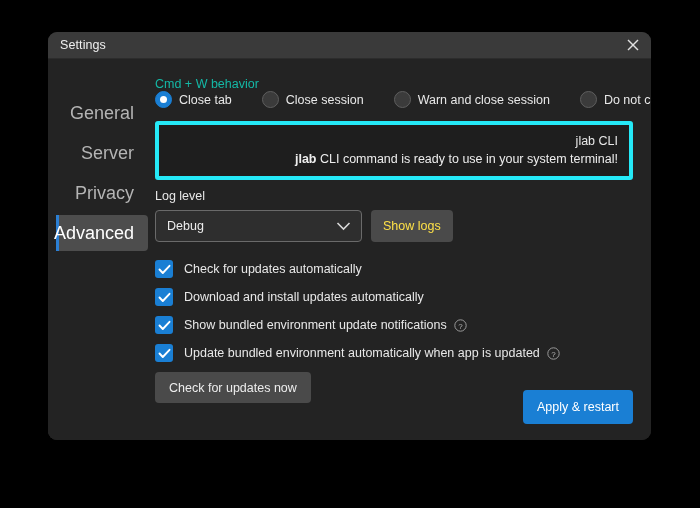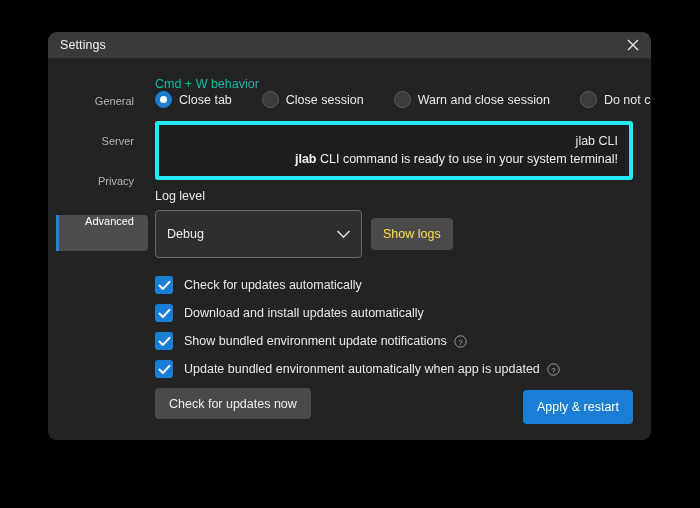--- a/index.html
+++ b/index.html
@@ -69,25 +69,25 @@
     flex: 0 0 100px;
     padding-top: 36px;
     display: flex;
     flex-direction: column;
     align-items: stretch;
     background: #232323;
   }
   .side-item {
     height: 36px;
     display: flex;
-    align-items: flex-start;
+    align-items: center;
     justify-content: flex-end;
     padding-right: 14px;
     color: #b4b4b4;
-    font-size: 11px;
+    font-size: 18px;
     cursor: pointer;
     border-left: 3px solid transparent;
     margin-bottom: 4px;
   }
   .side-item.active {
     background: #4d4d4d;
     color: #ffffff;
     border-left: 3px solid #2b7fd4;
     border-top-right-radius: 4px;
     border-bottom-right-radius: 4px;
@@ -169,21 +169,21 @@
     color: #ededed;
     font-size: 12.5px;
   }
   .cli-line2 b { font-weight: bold; }
 
   
   .loglevel-label { color:#e8e8e8; font-size:12.5px; margin-bottom:7px; }
   .loglevel-row { display:flex; align-items:center; gap:9px; margin-bottom:18px; }
   .select {
     width: 207px;
-    height: 48px;
+    height: 32px;
     background: #2e2e2e;
     border: 1px solid #6a6a6a;
     border-radius: 4px;
     box-sizing: border-box;
     display: flex;
     align-items: center;
     justify-content: space-between;
     padding: 0 10px 0 11px;
     cursor: pointer;
   }

